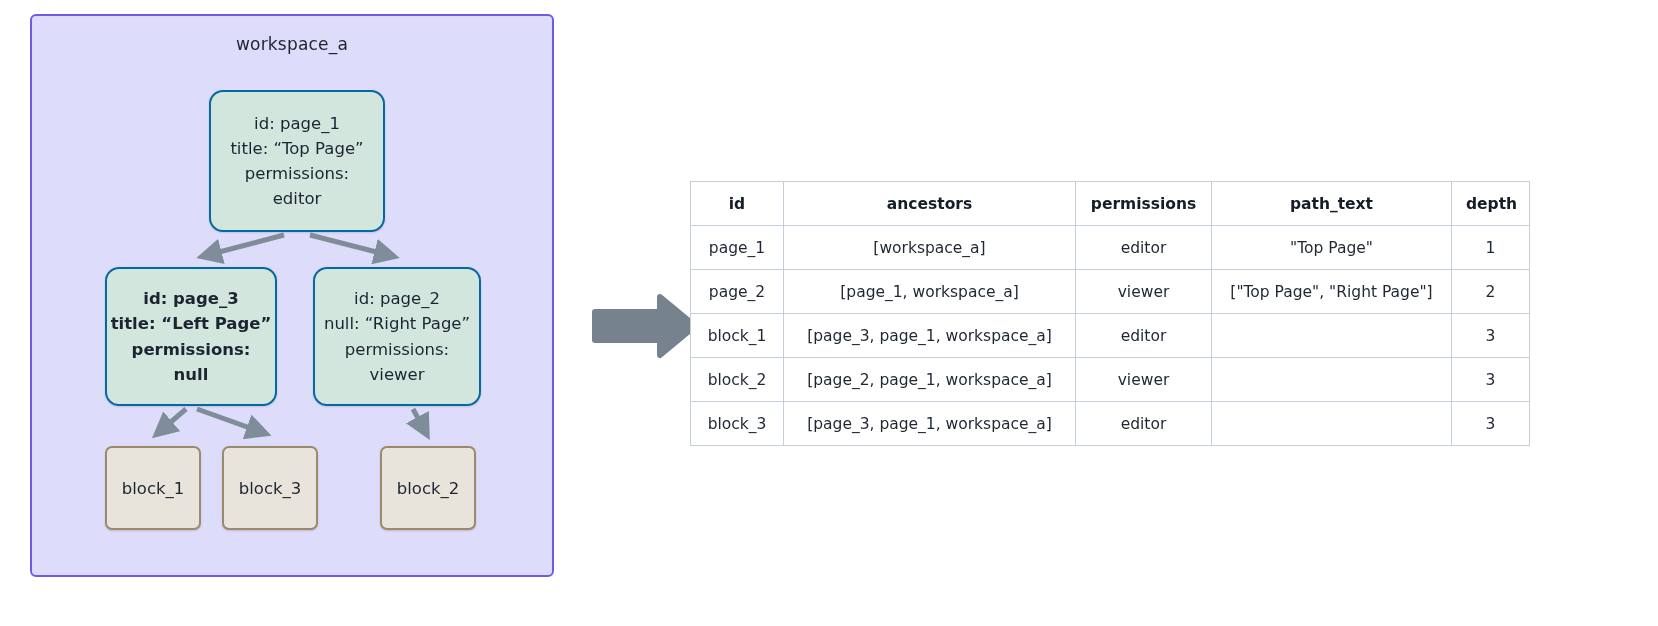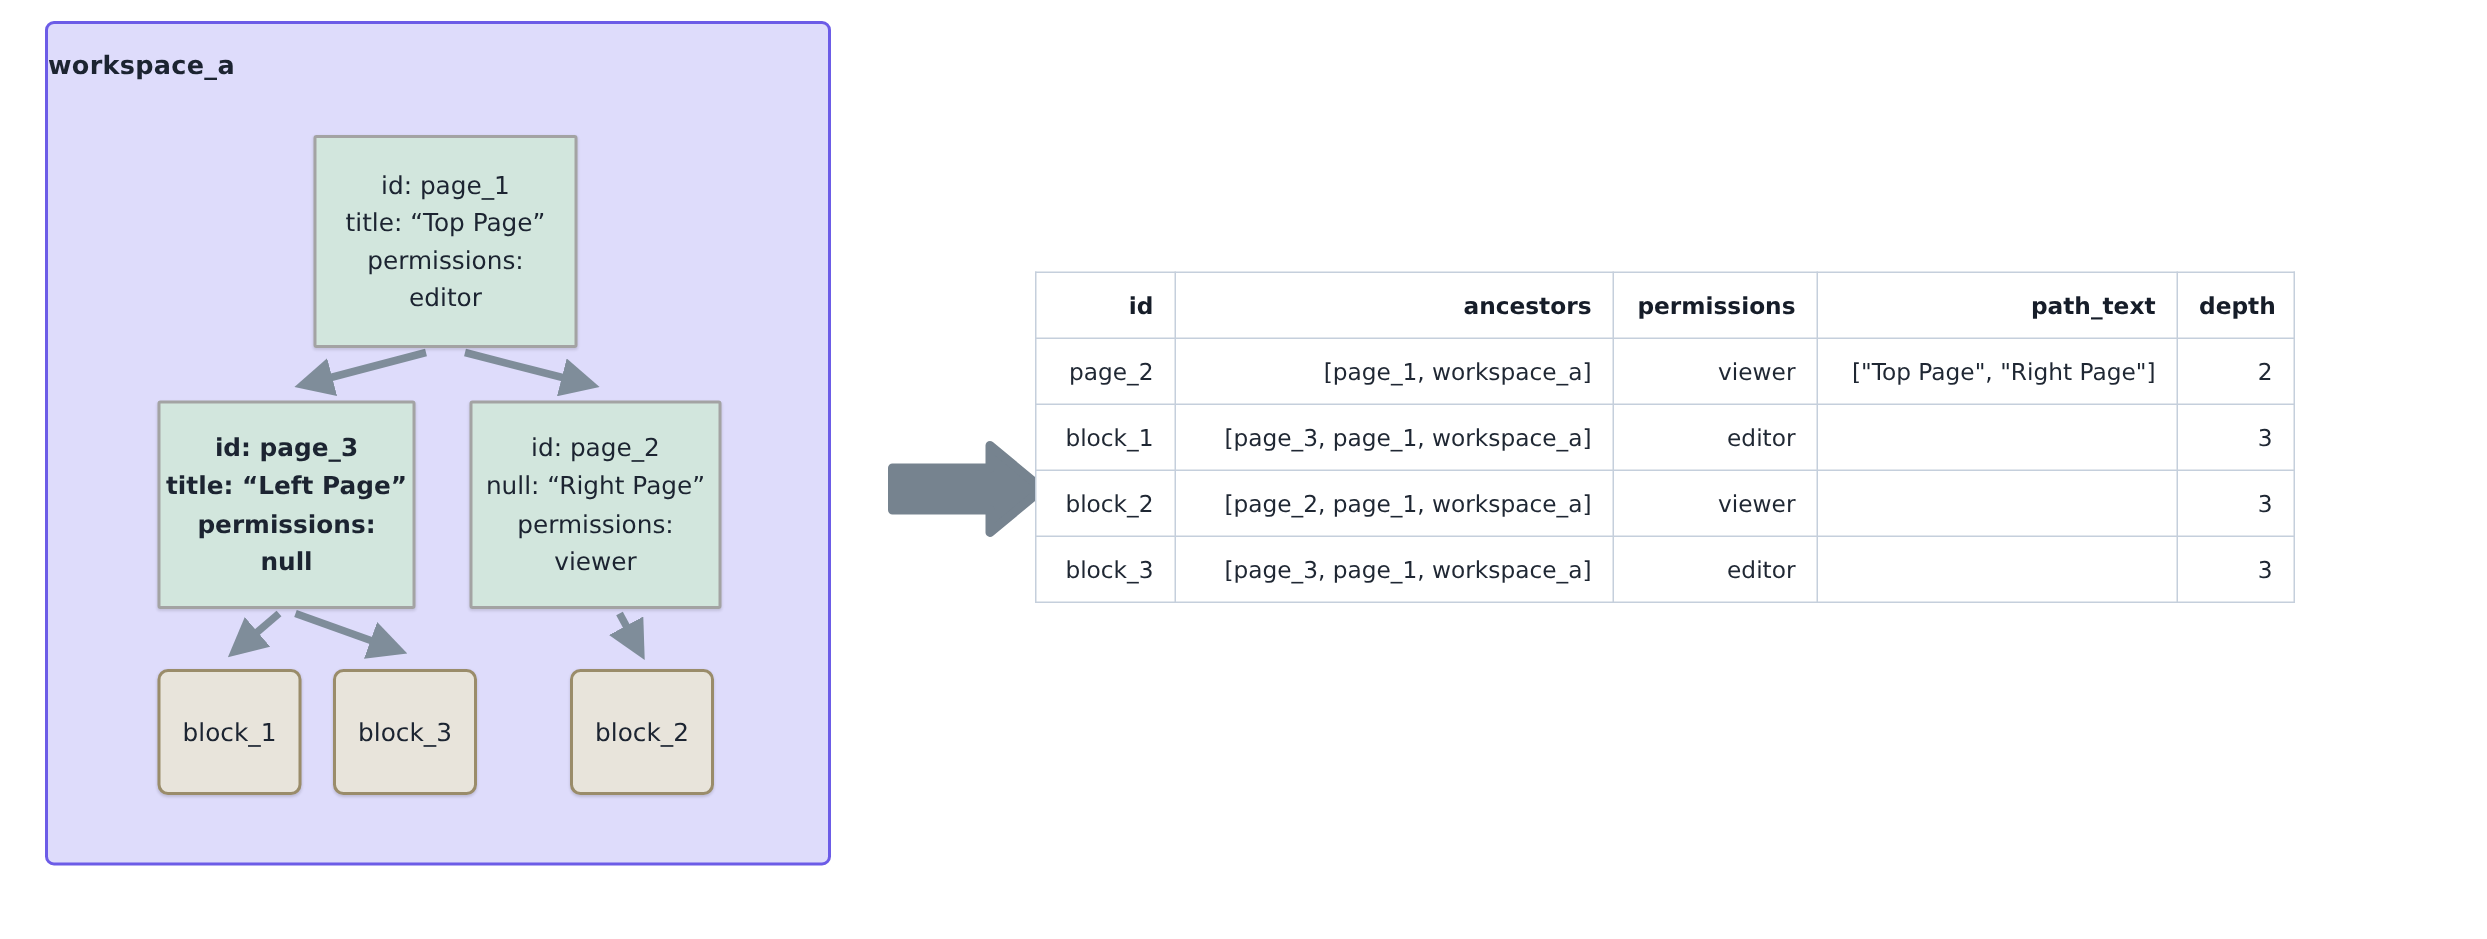--- a/index.html
+++ b/index.html
@@ -26,33 +26,33 @@
     background: #DEDCFB;
     border: 2px solid #6C5CE7;
     border-radius: 6px;
     box-sizing: border-box;
   }
   #workspace-title {
     position: absolute;
     left: 0;
     top: 18px;
     width: 100%;
-    text-align: left;
+    text-align: center;
     font-size: 17px;
-    font-weight: bold;
+    font-weight: normal;
     letter-spacing: 0.2px;
     color: #1c2431;
   }
 
   
   .page-node {
     position: absolute;
     background: #D2E6DD;
-    border: 2px solid #a3a3a3;
-    border-radius: 2px;
+    border: 2px solid #0369a1;
+    border-radius: 14px;
     box-sizing: border-box;
     display: flex;
     flex-direction: column;
     align-items: center;
     justify-content: center;
     font-size: 16.5px;
     line-height: 1.52;
     color: #1c2431;
     text-align: center;
     box-shadow: 0 1px 2px rgba(0,0,0,0.12);
@@ -111,21 +111,21 @@
     width: 839px;
     background: #ffffff;
     table-layout: fixed;
   }
   table#result-table th,
   table#result-table td {
     border: 1px solid #C5CFDC;
     padding: 0 14px;
     height: 43px;
     font-size: 15.5px;
-    text-align: right;
+    text-align: center;
     color: #1f2733;
     white-space: nowrap;
     overflow: hidden;
   }
   table#result-table th {
     font-weight: bold;
     color: #161d29;
   }
   col.c-id        { width:  93px; }
   col.c-ancestors { width: 292px; }
@@ -204,20 +204,27 @@
       <tr>
         <th>id</th>
         <th>ancestors</th>
         <th>permissions</th>
         <th>path_text</th>
         <th>depth</th>
       </tr>
     </thead>
     <tbody>
       <tr>
+        <td>page_1</td>
+        <td>[workspace_a]</td>
+        <td>editor</td>
+        <td>"Top Page"</td>
+        <td>1</td>
+      </tr>
+      <tr>
         <td>page_2</td>
         <td>[page_1, workspace_a]</td>
         <td>viewer</td>
         <td>["Top Page", "Right Page"]</td>
         <td>2</td>
       </tr>
       <tr>
         <td>block_1</td>
         <td>[page_3, page_1, workspace_a]</td>
         <td>editor</td>

